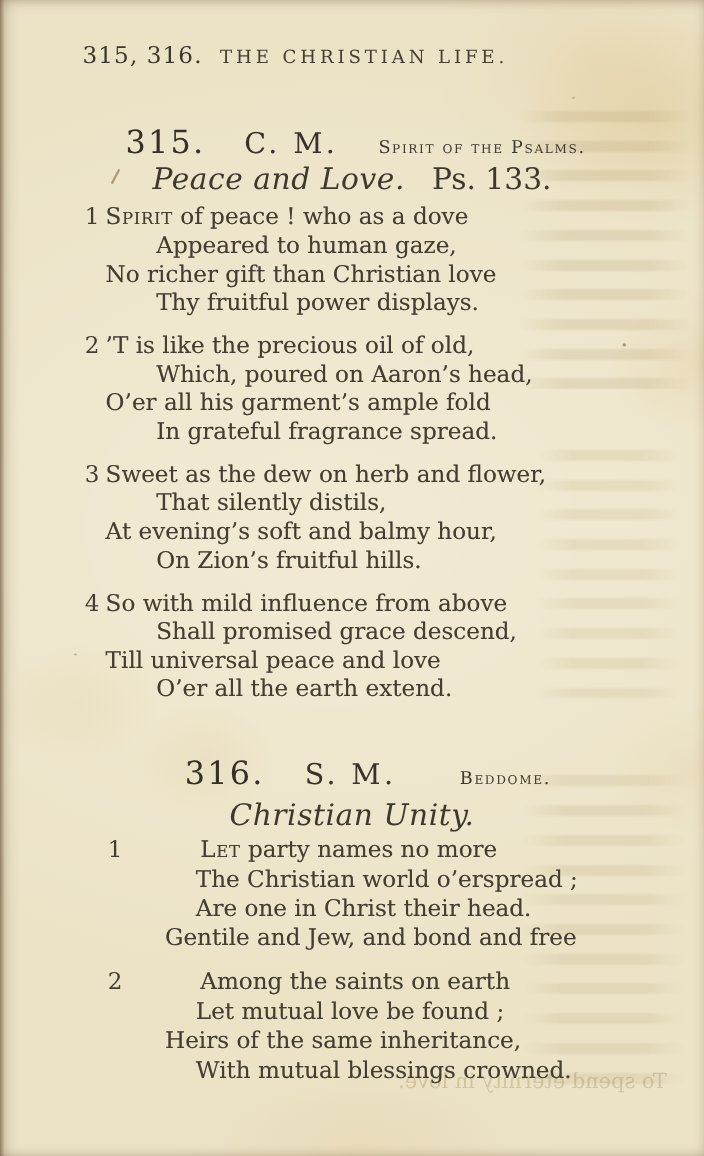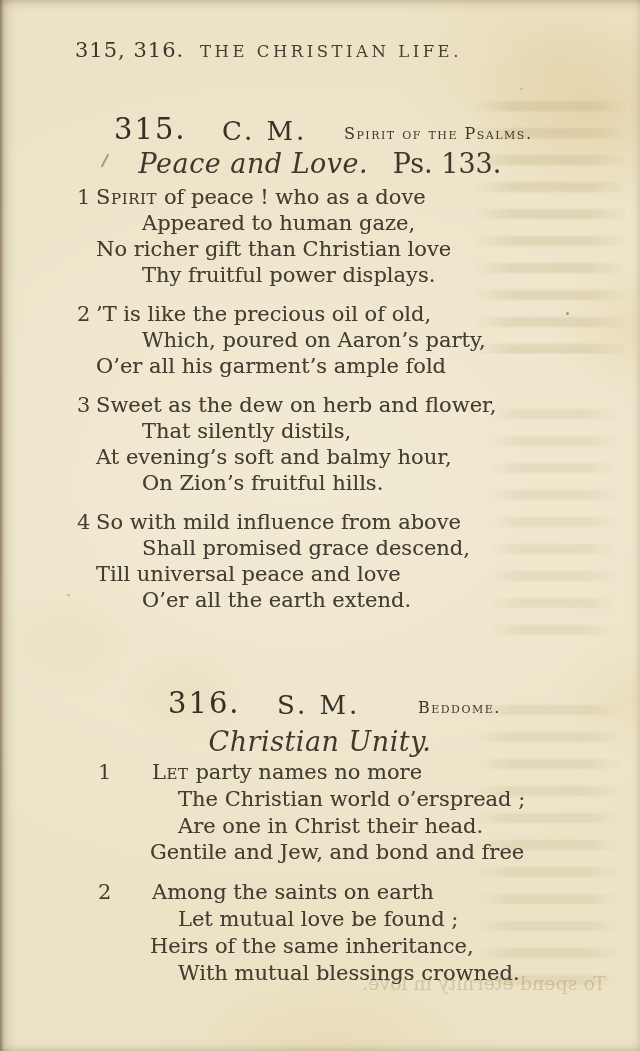--- a/index.html
+++ b/index.html
@@ -97,21 +97,21 @@
   .verses{position:absolute;font-size:21px;line-height:26px;}
   .verses-315{top:184px;left:96px;}
   .verses-316{top:759px;left:150px;line-height:26.8px;}
   .verse{position:relative;margin-bottom:13px;}
   .vnum{position:absolute;top:0;}
   .verses-315 .vnum{left:-19px;}
   .verses-316 .vnum{left:-52px;}
   .vline{white-space:nowrap;text-shadow:0 0 .4px rgba(60,50,35,.35);}
   .verses-315 .i0{margin-left:0;}
   .verses-315 .i1{margin-left:46px;}
-  .verses-316 .i0{margin-left:2px;}
+  .verses-316 .i0{margin-left:32px;}
   .verses-316 .i1{margin-left:28px;}
   .verses-316 .i2{margin-left:0;}
   .sc{font-variant:small-caps;letter-spacing:.6px;}
 </style>
 </head>
 <body>
 
 <div class="page">
 
   <div class="stains"></div>
@@ -136,22 +136,23 @@
       <div class="verse">
         <span class="vnum">1</span>
         <div class="vline i0"><span class="sc">Spirit</span> of peace ! who as a dove</div>
         <div class="vline i1">Appeared to human gaze,</div>
         <div class="vline i0">No richer gift than Christian love</div>
         <div class="vline i1">Thy fruitful power displays.</div>
       </div>
       <div class="verse">
         <span class="vnum">2</span>
         <div class="vline i0">’T is like the precious oil of old,</div>
-        <div class="vline i1">Which, poured on Aaron’s party,</div>
+        <div class="vline i1">Which, poured on Aaron’s head,</div>
         <div class="vline i0">O’er all his garment’s ample fold</div>
+        <div class="vline i1">In grateful fragrance spread.</div>
       </div>
       <div class="verse">
         <span class="vnum">3</span>
         <div class="vline i0">Sweet as the dew on herb and flower,</div>
         <div class="vline i1">That silently distils,</div>
         <div class="vline i0">At evening’s soft and balmy hour,</div>
         <div class="vline i1">On Zion’s fruitful hills.</div>
       </div>
       <div class="verse">
         <span class="vnum">4</span>

